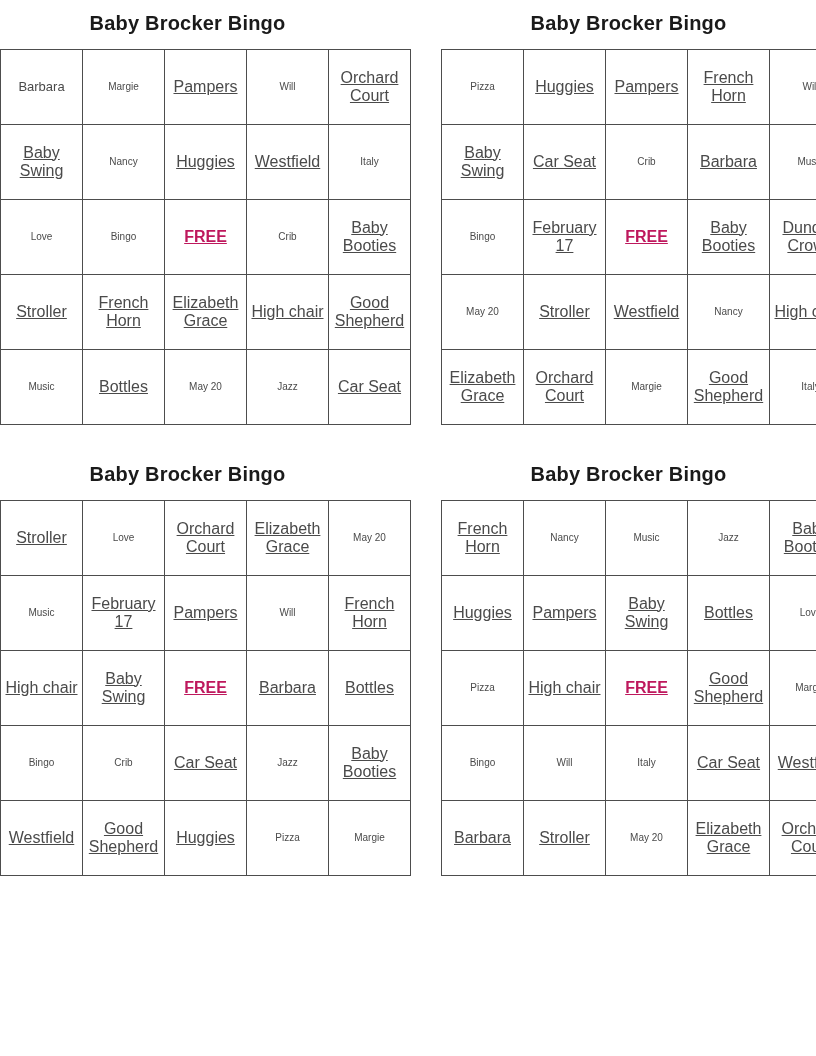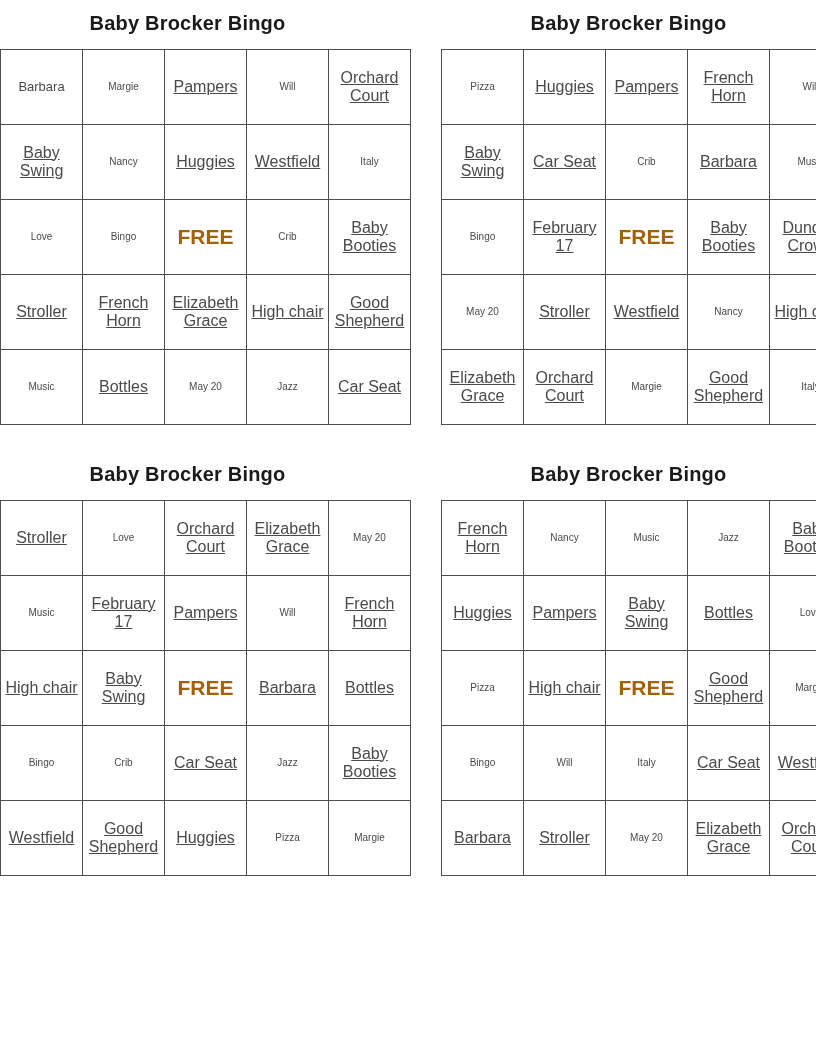--- a/index.html
+++ b/index.html
@@ -51,22 +51,23 @@
     overflow: hidden;
   }
   td .cell-text {
     display: block;
   }
   .fs-lg { font-size: 10px; }
   .fs-md { font-size: 13px; }
   .fs-sm { font-size: 16px; text-decoration: underline; }
   .free .cell-text {
     font-weight: bold;
-    font-size: 21px;
-    color: #a16207;
+    text-decoration: underline;
+    font-size: 16px;
+    color: #be185d;
   }
   
   #card-0 { left: 0px;   top: 12px; }
   #card-1 { left: 441px; top: 12px; }
   #card-2 { left: 0px;   top: 463px; }
   #card-3 { left: 441px; top: 463px; }
 </style>
 </head>
 <body>
 

